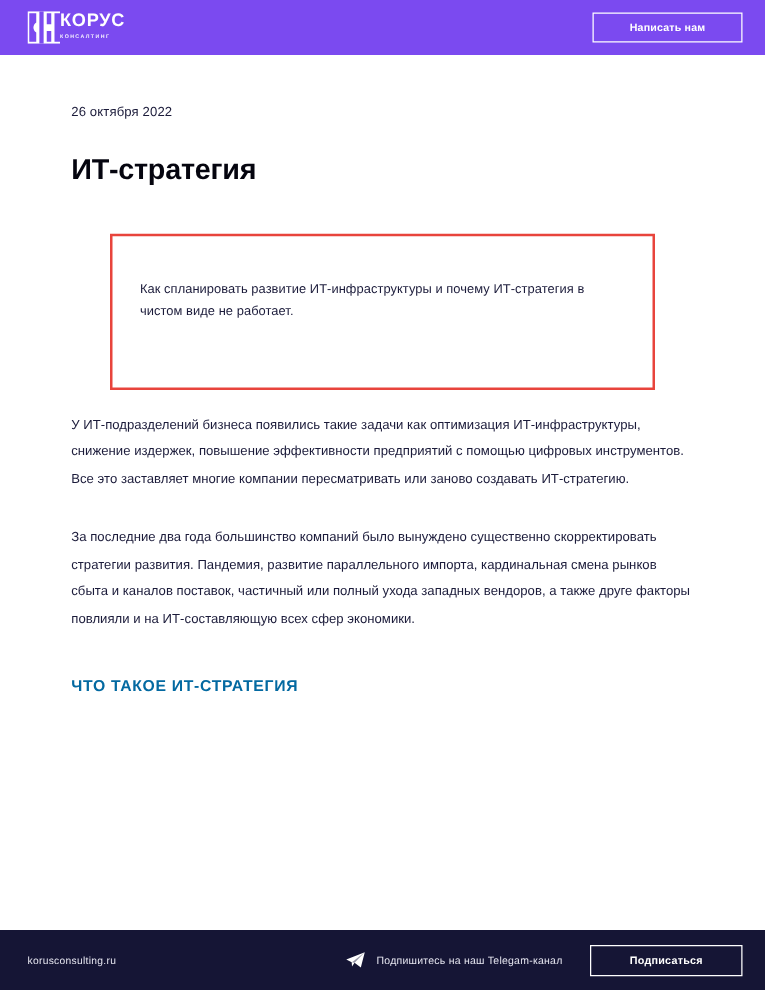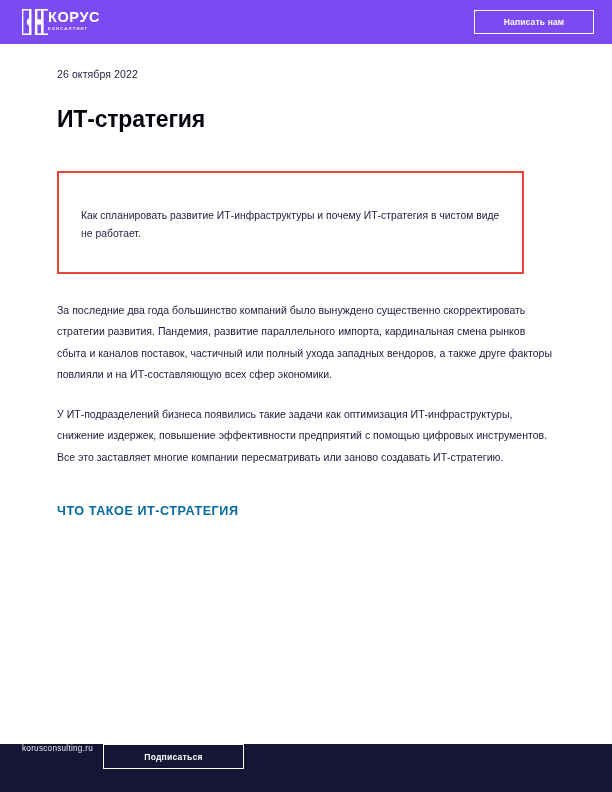--- a/index.html
+++ b/index.html
@@ -88,39 +88,40 @@
   }
 
   
   .content {
     flex: 1 1 auto;
     padding: 0 57px;
     position: relative;
   }
 
   .article-date {
-    margin-top: 24px;
+    margin-top: 40px;
     font-size: 10.5px;
     color: #1B1B3A;
     letter-spacing: 0.1px;
   }
 
   .article-title {
     margin-top: 26px;
     font-size: 23px;
     font-weight: bold;
     color: #05050f;
     letter-spacing: -0.2px;
   }
 
   .lead-box {
     margin-top: 38px;
+    margin-left: 31px;
     margin-right: 31px;
     border: 2px solid #E8443C;
-    padding: 34px 22px 28px 22px;
+    padding: 34px 22px 50px 22px;
     min-height: 100px;
     display: flex;
     align-items: flex-start;
   }
 
   .lead-text {
     font-size: 10.3px;
     line-height: 1.78;
     color: #1B1B3A;
     letter-spacing: 0.05px;
@@ -145,20 +146,21 @@
     color: #0369a1;
     letter-spacing: 0.55px;
     text-transform: uppercase;
   }
 
   
   .site-footer {
     height: 48px;
     background: #151535;
     display: flex;
+    align-items: center;
     padding: 0 18px 0 22px;
     flex: 0 0 auto;
     gap: 10px;
   }
 
   .footer-url {
     color: #E6E6F0;
     font-size: 8.2px;
     letter-spacing: 0.25px;
     flex: 0 0 auto;
@@ -181,21 +183,21 @@
   }
 
   .footer-note {
     color: #E6E6F0;
     font-size: 8.4px;
     letter-spacing: 0.2px;
     white-space: nowrap;
   }
 
   .footer-cta {
-    width: 141px;
+    width: 122px;
     height: 25px;
     border: 1px solid #ffffff;
     background: transparent;
     color: #ffffff;
     font-family: "Liberation Sans", sans-serif;
     font-size: 8.6px;
     font-weight: bold;
     letter-spacing: 0.2px;
     cursor: pointer;
     display: flex;
@@ -235,30 +237,39 @@
   <main class="content">
 
     <div class="article-date">26 октября 2022</div>
 
     <h1 class="article-title">ИТ-стратегия</h1>
 
     <div class="lead-box">
       <p class="lead-text">Как спланировать развитие ИТ-инфраструктуры и почему ИТ-стратегия в чистом виде не работает.</p>
     </div>
 
+    <p class="body-paragraph tight">У ИТ-подразделений бизнеса появились такие задачи как оптимизация ИТ-инфраструктуры, снижение издержек, повышение эффективности предприятий с помощью цифровых инструментов. Все это заставляет многие компании пересматривать или заново создавать ИТ-стратегию.</p>
+
     <p class="body-paragraph">За последние два года большинство компаний было вынуждено существенно скорректировать стратегии развития. Пандемия, развитие параллельного импорта, кардинальная смена рынков сбыта и каналов поставок, частичный или полный ухода западных вендоров, а также друге факторы повлияли и на ИТ-составляющую всех сфер экономики.</p>
 
-    <p class="body-paragraph tight">У ИТ-подразделений бизнеса появились такие задачи как оптимизация ИТ-инфраструктуры, снижение издержек, повышение эффективности предприятий с помощью цифровых инструментов. Все это заставляет многие компании пересматривать или заново создавать ИТ-стратегию.</p>
-
     <h2 class="section-heading">ЧТО ТАКОЕ ИТ-СТРАТЕГИЯ</h2>
 
 
   </main>
 
   <footer class="site-footer">
 
     <a class="footer-url">korusconsulting.ru</a>
 
+    <div class="footer-middle">
+      <span class="tg-icon">
+        <svg viewBox="0 0 20 20" width="17" height="17" aria-hidden="true">
+          <path d="M1.2,9.0 L18.6,2.1 L14.9,16.4 L9.0,12.1 L6.6,15.6 L6.3,11.5 Z" fill="#ffffff"></path>
+          <path d="M6.6,11.6 L18.6,2.1 L9.0,12.1 Z" fill="#151535" opacity="0.45"></path>
+        </svg>
+      </span>
+      <span class="footer-note">Подпишитесь на наш Telegam-канал</span>
+    </div>
 
     <button class="footer-cta">Подписаться</button>
   </footer>
 
 </div>
 
 </body></html>

